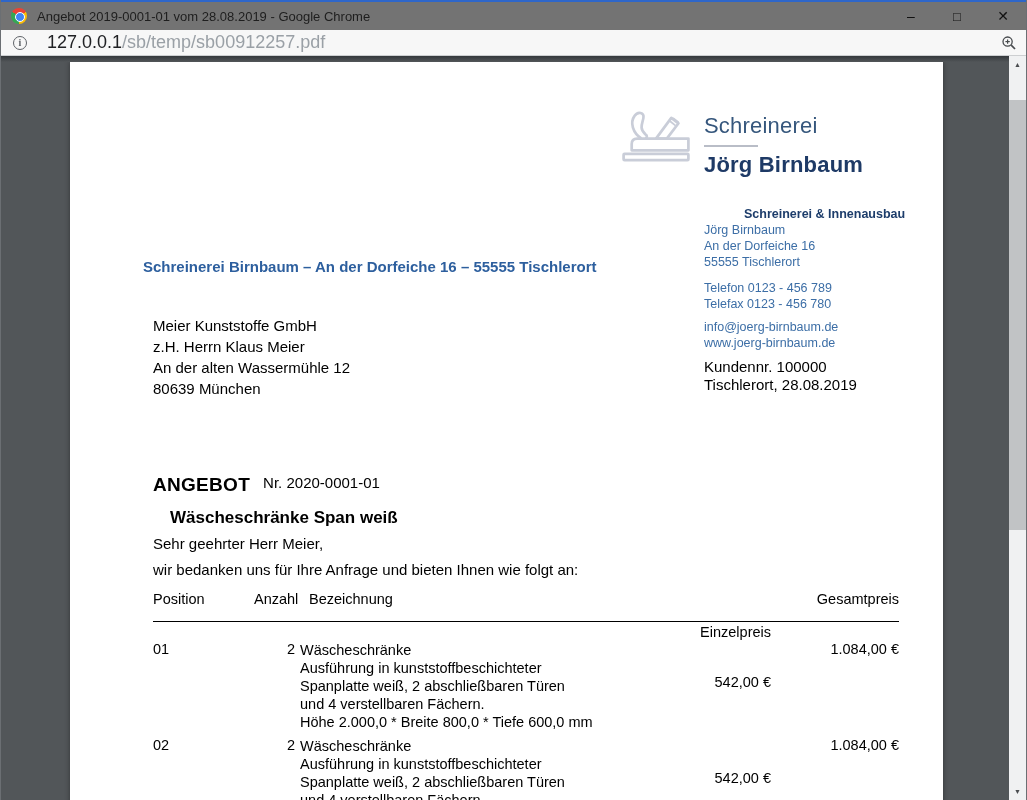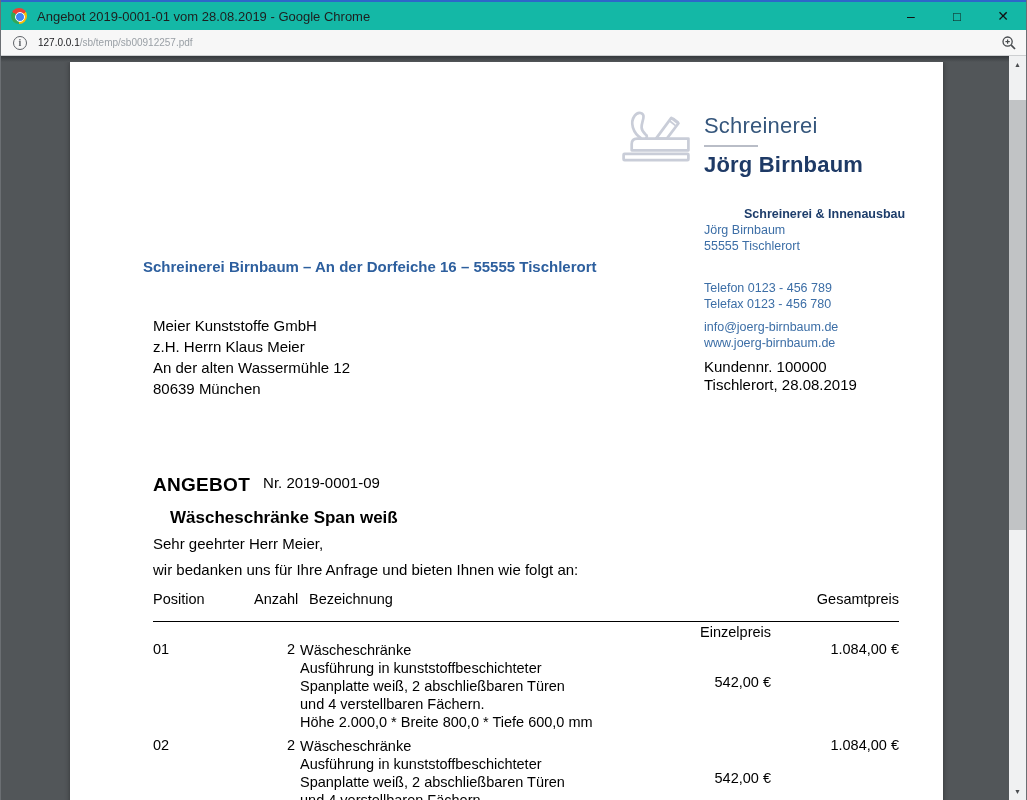--- a/index.html
+++ b/index.html
@@ -2,39 +2,39 @@
 <html><head>
 <meta charset="utf-8">
 <style>
   * { margin:0; padding:0; box-sizing:border-box; }
   html,body { width:1027px; height:800px; overflow:hidden; background:#525659;
               font-family:"Liberation Sans", sans-serif; }
   .window { position:relative; width:1027px; height:800px; border-left:1px solid #6b6f73; border-right:1px solid #6b6f73; }
 
   
   .titlebar { position:absolute; top:0; left:0; right:0; height:30px;
-              background:#14b8a6; border-top:2px solid #2e66c9;
+              background:#737373; border-top:2px solid #2e66c9;
               display:flex; align-items:center; }
   .chrome-icon { width:16px; height:16px; border-radius:50%; margin-left:10px; position:relative; flex:0 0 auto;
                  background:conic-gradient(from -60deg, #ea4335 0 120deg, #fbbc05 0 240deg, #34a853 0 360deg); }
   .chrome-icon::after { content:""; position:absolute; left:4px; top:4px; width:8px; height:8px;
                         background:#4285f4; border:1.5px solid #fff; border-radius:50%; }
   .window-title { font-size:13px; color:#1e1e1e; margin-left:10px; white-space:nowrap; }
   .win-btns { margin-left:auto; display:flex; height:100%; }
   .win-btn { width:46px; height:100%; display:flex; align-items:center; justify-content:center;
              font-size:14px; color:#111; cursor:default; }
   .win-btn.maximize { font-size:13px; }
 
   
   .addressbar { position:absolute; top:30px; left:0; right:0; height:26px; background:#f7f7f7;
                 border-bottom:1px solid #cdcfd1; display:flex; align-items:center; }
   .info-icon { width:14px; height:14px; margin-left:12px; border:1px solid #5f6368; border-radius:50%;
                color:#5f6368; font-size:10px; font-weight:bold; line-height:12px; text-align:center;
                font-family:"Liberation Serif", serif; flex:0 0 auto; }
-  .url { margin-left:11px; font-size:10px; color:#9aa0a6; white-space:nowrap; }
+  .url { margin-left:20px; font-size:18px; color:#9aa0a6; white-space:nowrap; }
   .url .host { color:#202124; }
   .zoom-icon { position:absolute; right:9px; top:5px; }
 
   
   .viewport { position:absolute; top:56px; left:0; right:0; bottom:0; background:#525659; overflow:hidden; }
   .viewport::before { content:""; position:absolute; top:0; left:0; right:0; height:6px;
                       background:linear-gradient(#34383b, #525659); z-index:2; }
   .page { position:absolute; left:69px; top:5px; width:873px; height:790px; background:#ffffff;
           box-shadow:0 1px 5px rgba(0,0,0,.4); z-index:1; }
   .abs { position:absolute; }
@@ -129,20 +129,21 @@
 
       <div class="abs brand-text">
         <div class="brand-line1">Schreinerei</div>
         <div class="brand-sep"></div>
         <div class="brand-line2">Jörg Birnbaum</div>
       </div>
 
       <div class="abs side" style="top:145px;">
         <div class="bold">Schreinerei &amp; Innenausbau</div>
         <div>Jörg Birnbaum</div>
+        <div>An der Dorfeiche 16</div>
         <div>55555 Tischlerort</div>
       </div>
       <div class="abs side" style="top:219px;">
         <div>Telefon 0123 - 456 789</div>
         <div>Telefax 0123 - 456 780</div>
       </div>
       <div class="abs side" style="top:258px;">
         <div>info@joerg-birnbaum.de</div>
         <div>www.joerg-birnbaum.de</div>
       </div>
@@ -154,21 +155,21 @@
       <div class="abs sender-line">Schreinerei Birnbaum – An der Dorfeiche 16 – 55555 Tischlerort</div>
       <div class="abs recipient">
         <div>Meier Kunststoffe GmbH</div>
         <div>z.H. Herrn Klaus Meier</div>
         <div>An der alten Wassermühle 12</div>
         <div>80639 München</div>
       </div>
 
       <div class="abs doc-title">
         <span class="big">ANGEBOT</span>
-        <span class="num">Nr. 2019-0001-09</span>
+        <span class="num">Nr. 2020-0001-01</span>
       </div>
       <div class="abs subject">Wäscheschränke Span weiß</div>
       <div class="abs salutation">Sehr geehrter Herr Meier,</div>
       <div class="abs intro">wir bedanken uns für Ihre Anfrage und bieten Ihnen wie folgt an:</div>
 
       <div class="abs thead">
         <div class="abs th t-pos">Position</div>
         <div class="abs th t-qty-h">Anzahl</div>
         <div class="abs th t-name-h">Bezeichnung</div>
         <div class="abs th t-unit">Einzelpreis</div>

